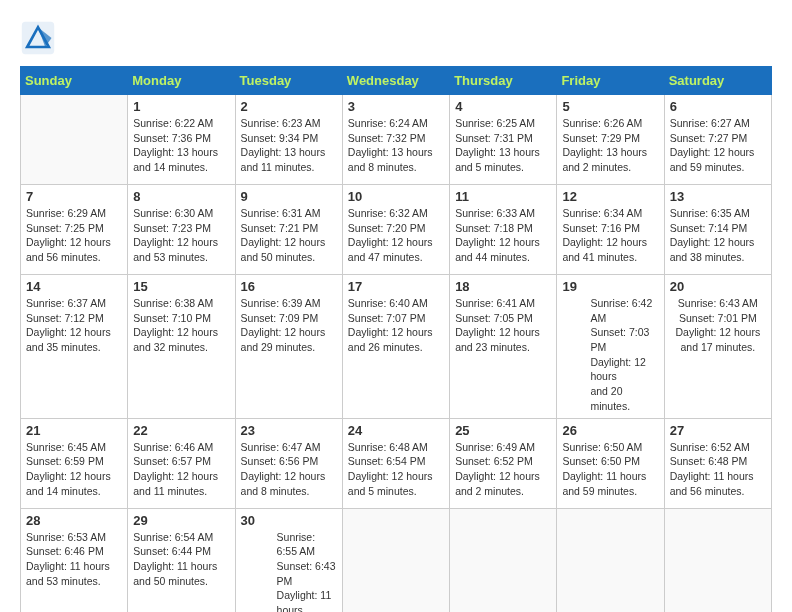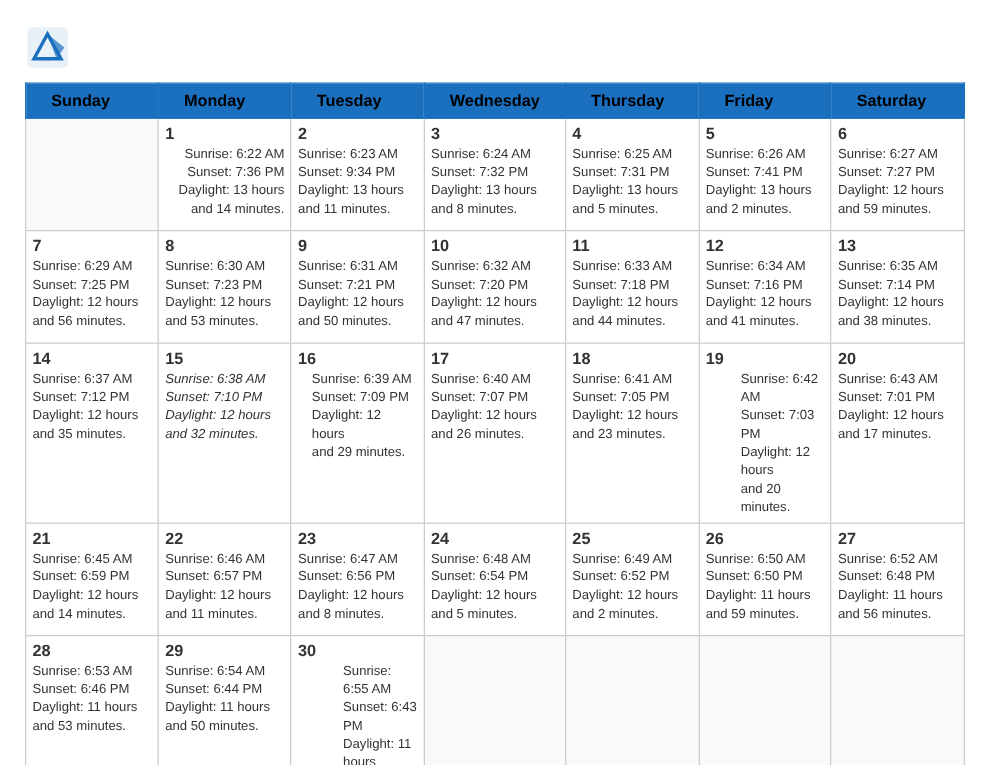--- a/index.html
+++ b/index.html
@@ -46,22 +46,22 @@
       font-size: 16px;
       color: #555;
     }
     table {
       width: 100%;
       border-collapse: collapse;
       font-size: 11px;
     }
     thead tr th {
       background-color: #1a6fbe;
-      color: #000000;
-      padding: 6px 20px;
+      color: #bef264;
+      padding: 6px 4px;
       text-align: left;
       font-size: 13px;
       font-weight: bold;
       border: 1px solid #1a6fbe;
     }
     tbody tr td {
       border: 1px solid #ccc;
       vertical-align: top;
       padding: 4px 5px;
       width: 107px;
@@ -117,21 +117,21 @@
         <th>Thursday</th>
         <th>Friday</th>
         <th>Saturday</th>
       </tr>
   </thead>
   <tbody id="calendar-body">
   <tr>
         <td class="empty-cell"></td>
         <td>
           <span class="day-num">1</span>
-          <div class="day-info" style="white-space: pre-line; text-align: right;">Sunrise: 6:22 AM
+          <div class="day-info" style="white-space: pre-line;">Sunrise: 6:22 AM
 Sunset: 7:36 PM
 Daylight: 13 hours
 and 14 minutes.</div>
         </td>
         <td>
           <span class="day-num">2</span>
           <div class="day-info" style="white-space: pre-line;">Sunrise: 6:23 AM
 Sunset: 9:34 PM
 Daylight: 13 hours
 and 11 minutes.</div>
@@ -146,21 +146,21 @@
         <td>
           <span class="day-num">4</span>
           <div class="day-info" style="white-space: pre-line;">Sunrise: 6:25 AM
 Sunset: 7:31 PM
 Daylight: 13 hours
 and 5 minutes.</div>
         </td>
         <td>
           <span class="day-num">5</span>
           <div class="day-info" style="white-space: pre-line;">Sunrise: 6:26 AM
-Sunset: 7:41 PM
+Sunset: 7:29 PM
 Daylight: 13 hours
 and 2 minutes.</div>
         </td>
         <td>
           <span class="day-num">6</span>
           <div class="day-info" style="white-space: pre-line;">Sunrise: 6:27 AM
 Sunset: 7:27 PM
 Daylight: 12 hours
 and 59 minutes.</div>
         </td>
@@ -219,28 +219,28 @@
       <tr>
         <td>
           <span class="day-num">14</span>
           <div class="day-info" style="white-space: pre-line;">Sunrise: 6:37 AM
 Sunset: 7:12 PM
 Daylight: 12 hours
 and 35 minutes.</div>
         </td>
         <td>
           <span class="day-num">15</span>
-          <div class="day-info" style="white-space: pre-line; font-style: italic;">Sunrise: 6:38 AM
+          <div class="day-info" style="white-space: pre-line;">Sunrise: 6:38 AM
 Sunset: 7:10 PM
 Daylight: 12 hours
 and 32 minutes.</div>
         </td>
         <td>
           <span class="day-num">16</span>
-          <div class="day-info" style="white-space: pre-line; margin-left: 11px;">Sunrise: 6:39 AM
+          <div class="day-info" style="white-space: pre-line;">Sunrise: 6:39 AM
 Sunset: 7:09 PM
 Daylight: 12 hours
 and 29 minutes.</div>
         </td>
         <td>
           <span class="day-num">17</span>
           <div class="day-info" style="white-space: pre-line;">Sunrise: 6:40 AM
 Sunset: 7:07 PM
 Daylight: 12 hours
 and 26 minutes.</div>
@@ -254,21 +254,21 @@
         </td>
         <td>
           <span class="day-num">19</span>
           <div class="day-info" style="white-space: pre-line; margin-left: 28px;">Sunrise: 6:42 AM
 Sunset: 7:03 PM
 Daylight: 12 hours
 and 20 minutes.</div>
         </td>
         <td>
           <span class="day-num">20</span>
-          <div class="day-info" style="white-space: pre-line;">Sunrise: 6:43 AM
+          <div class="day-info" style="white-space: pre-line; text-align: center;">Sunrise: 6:43 AM
 Sunset: 7:01 PM
 Daylight: 12 hours
 and 17 minutes.</div>
         </td>
       </tr>
       <tr>
         <td>
           <span class="day-num">21</span>
           <div class="day-info" style="white-space: pre-line;">Sunrise: 6:45 AM
 Sunset: 6:59 PM

